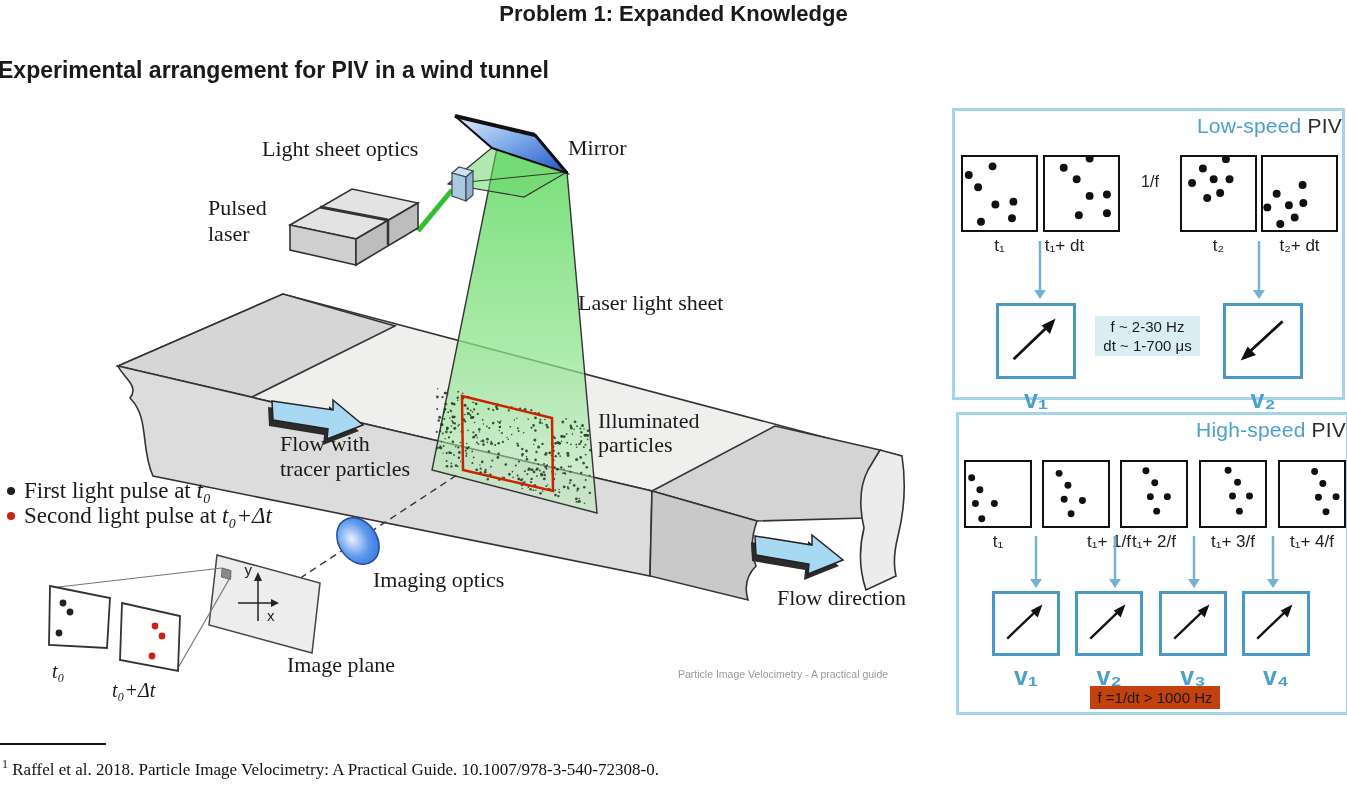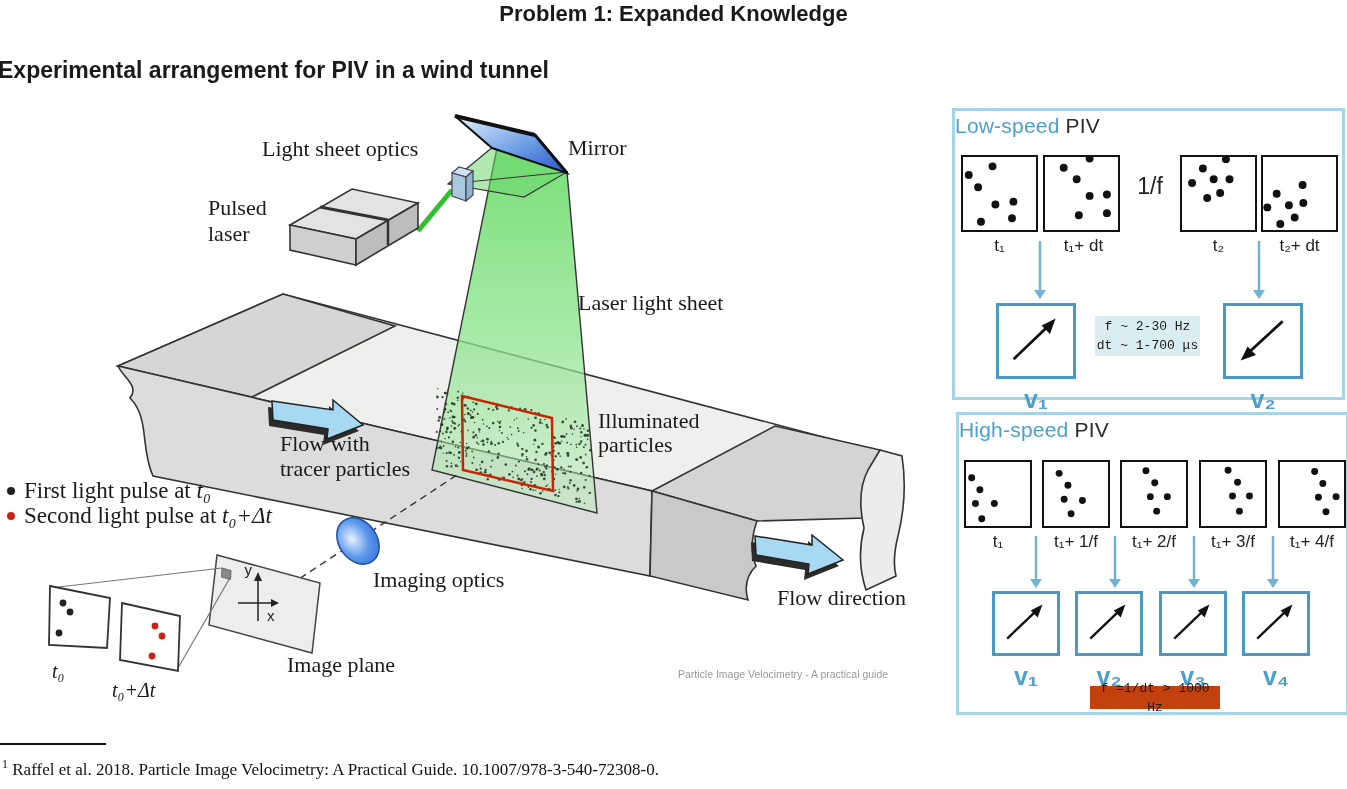--- a/index.html
+++ b/index.html
@@ -8,29 +8,29 @@
   .abs{position:absolute;}
   #page-title{top:1px;left:0;width:1347px;text-align:center;font-size:22px;font-weight:bold;}
   #page-subtitle{top:57px;left:-2px;font-size:23px;font-weight:bold;}
   #diagram-svg{left:0;top:98px;}
   .dlabel{font-family:"Liberation Serif",serif;font-size:22px;fill:#1a1a1a;}
   .dlabel-it{font-family:"Liberation Serif",serif;font-style:italic;font-size:20px;fill:#1a1a1a;}
   .bullet-text{font-family:"Liberation Serif",serif;font-size:23px;fill:#1a1a1a;}
   .axis-label{font-family:"Liberation Sans",sans-serif;font-size:15px;fill:#222;}
   .caption-text{font-family:"Liberation Sans",sans-serif;font-size:10.5px;fill:#999;}
   .panel{position:absolute;background:#fff;border:3px solid #a3d4e8;box-sizing:border-box;}
-  .panel-title{position:absolute;top:3px;left:0;width:100%;text-align:left;
+  .panel-title{position:absolute;top:3px;left:0;width:100%;text-align:right;
                font-size:21px;font-weight:500;color:#2b2b2b;letter-spacing:0.2px;}
   .panel-title .accent{font-weight:500;}
   .piv-frame{position:absolute;background:#fff;border:2.5px solid #111;box-sizing:border-box;}
   .frame-label{position:absolute;text-align:center;font-size:17px;color:#222;}
-  .between-label{position:absolute;text-align:center;font-size:23px;color:#222;}
+  .between-label{position:absolute;text-align:center;font-size:16px;color:#222;}
   .v-box{position:absolute;background:#fff;border:3px solid #4a98c4;box-sizing:border-box;}
   .v-label{position:absolute;text-align:center;font-size:25px;font-weight:600;}
-  .info-box{position:absolute;font-family:Liberation Mono, monospace;font-size:13px;color:#1a1a1a;
+  .info-box{position:absolute;font-family:Liberation Sans, sans-serif;font-size:15px;color:#1a1a1a;
             text-align:center;line-height:19px;display:flex;flex-direction:column;justify-content:center;}
   #footnote-rule{left:0;top:743px;width:106px;height:2px;background:#111;}
   #footnote{left:2px;top:757px;font-family:"Liberation Serif",serif;font-size:17px;color:#111;white-space:nowrap;}
   #footnote sup{font-size:12px;}
 </style>
 </head>
 <body>
 
 <div class="abs" id="page-title">Problem 1: Expanded Knowledge</div>
 <div class="abs" id="page-subtitle">Experimental arrangement for PIV in a wind tunnel</div>
@@ -515,21 +515,21 @@
     <div class="frame-label" style="left: 0px; top: 125px; width: 89px;">t₁</div>
     <div class="piv-frame" style="left: 88px; top: 44px; width: 77px; height: 77px;"><svg width="72" height="72" viewBox="0 0 100 100">
         <circle cx="62" cy="2" r="5.5" fill="#111"></circle>
         <circle cx="26" cy="15" r="5.5" fill="#111"></circle>
         <circle cx="44" cy="31" r="5.5" fill="#111"></circle>
         <circle cx="62" cy="54" r="5.5" fill="#111"></circle>
         <circle cx="86" cy="52" r="5.5" fill="#111"></circle>
         <circle cx="47" cy="81" r="5.5" fill="#111"></circle>
         <circle cx="86" cy="78" r="5.5" fill="#111"></circle>
       </svg></div>
-    <div class="frame-label" style="left: 84px; top: 125px; width: 89px;">t₁+ dt</div>
+    <div class="frame-label" style="left: 65px; top: 125px; width: 89px;">t₁+ dt</div>
     <div class="piv-frame" style="left: 225px; top: 44px; width: 77px; height: 77px;"><svg width="72" height="72" viewBox="0 0 100 100">
         <circle cx="61" cy="3" r="5.5" fill="#111"></circle>
         <circle cx="28.999999999999996" cy="16" r="5.5" fill="#111"></circle>
         <circle cx="14.000000000000002" cy="36" r="5.5" fill="#111"></circle>
         <circle cx="44" cy="31" r="5.5" fill="#111"></circle>
         <circle cx="66" cy="31" r="5.5" fill="#111"></circle>
         <circle cx="35" cy="56.99999999999999" r="5.5" fill="#111"></circle>
         <circle cx="53" cy="50" r="5.5" fill="#111"></circle>
       </svg></div>
     <div class="frame-label" style="left: 219px; top: 125px; width: 89px; text-align: center;">t₂</div>
@@ -577,21 +577,21 @@
         <circle cx="25" cy="90" r="5.5" fill="#111"></circle>
       </svg></div>
     <div class="frame-label" style="left: -1px; top: 117px; width: 80px;">t₁</div>
     <div class="piv-frame" style="left: 83px; top: 45px; width: 68px; height: 68px;"><svg width="63" height="63" viewBox="0 0 100 100">
         <circle cx="24" cy="18" r="5.5" fill="#111"></circle>
         <circle cx="38" cy="37" r="5.5" fill="#111"></circle>
         <circle cx="32" cy="59" r="5.5" fill="#111"></circle>
         <circle cx="61" cy="61" r="5.5" fill="#111"></circle>
         <circle cx="43" cy="82" r="5.5" fill="#111"></circle>
       </svg></div>
-    <div class="frame-label" style="left: 77px; top: 117px; width: 80px;">t₁+ 1/f</div>
+    <div class="frame-label" style="left: 77px; top: 117px; width: 80px; padding-left: 33px;">t₁+ 1/f</div>
     <div class="piv-frame" style="left: 161px; top: 45px; width: 68px; height: 68px;"><svg width="63" height="63" viewBox="0 0 100 100">
         <circle cx="38" cy="14.000000000000002" r="5.5" fill="#111"></circle>
         <circle cx="52" cy="33" r="5.5" fill="#111"></circle>
         <circle cx="45" cy="55.00000000000001" r="5.5" fill="#111"></circle>
         <circle cx="72" cy="55.00000000000001" r="5.5" fill="#111"></circle>
         <circle cx="55.00000000000001" cy="78" r="5.5" fill="#111"></circle>
       </svg></div>
     <div class="frame-label" style="left: 155px; top: 117px; width: 80px;">t₁+ 2/f</div>
     <div class="piv-frame" style="left: 240px; top: 45px; width: 68px; height: 68px;"><svg width="63" height="63" viewBox="0 0 100 100">
         <circle cx="43" cy="13" r="5.5" fill="#111"></circle>

